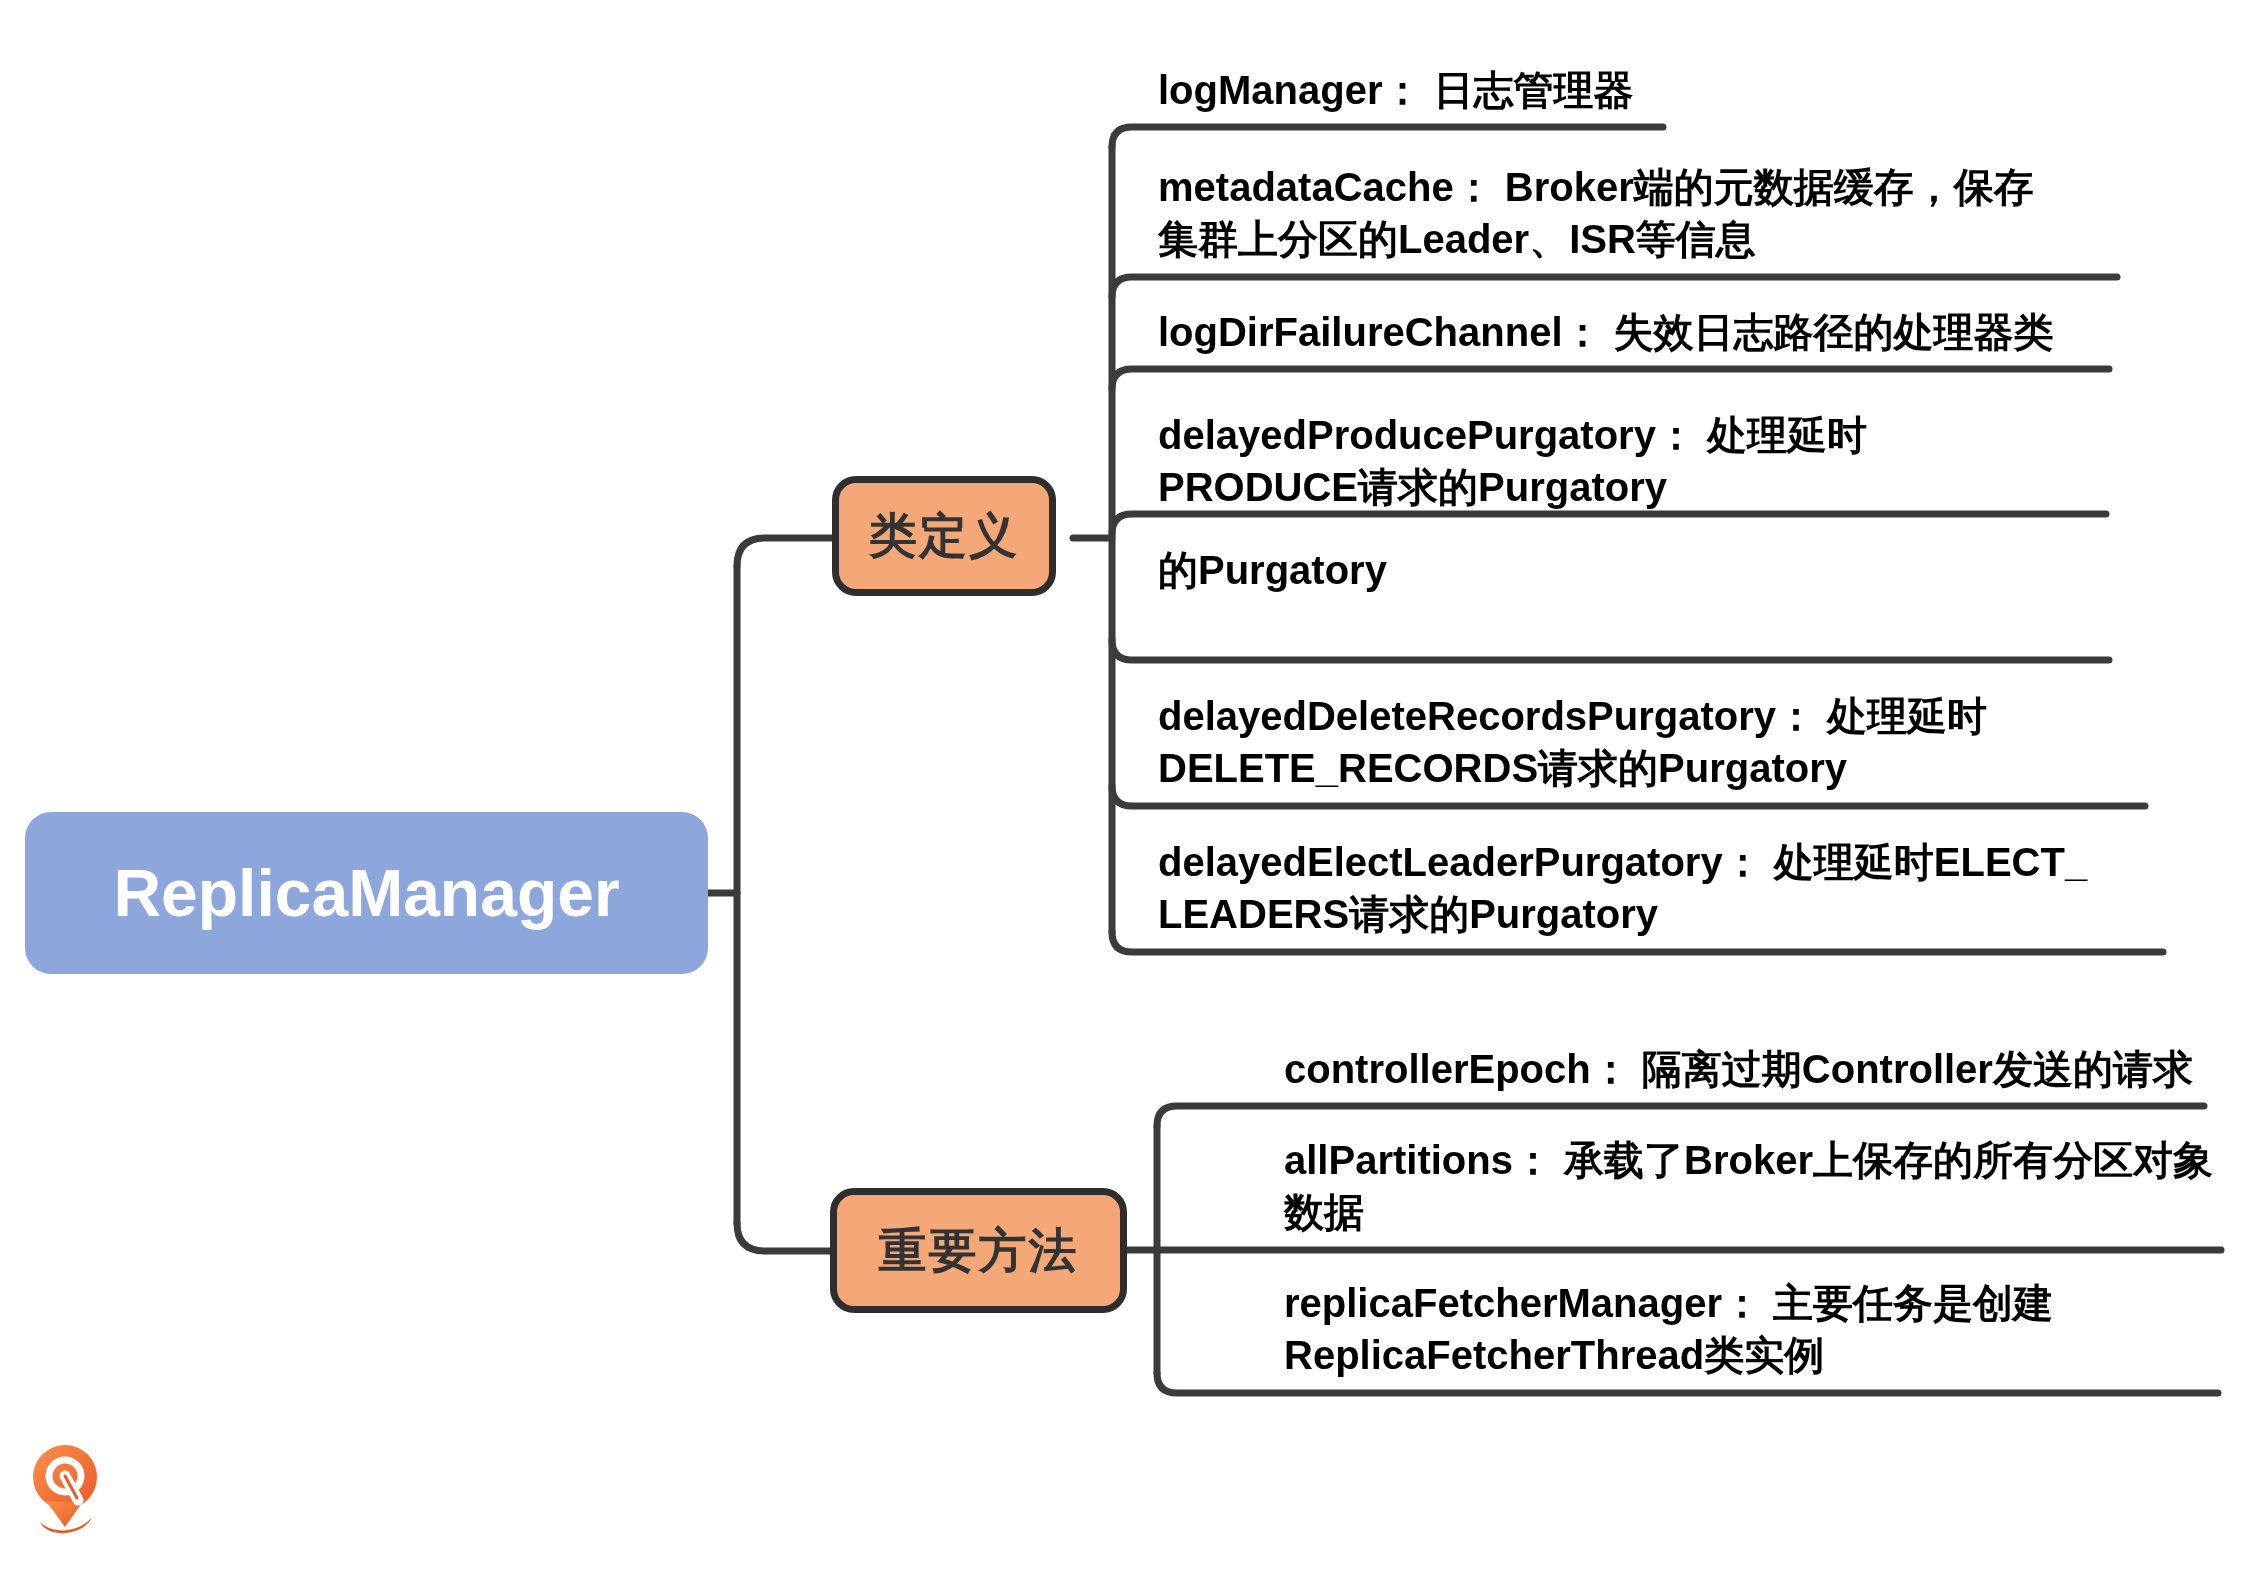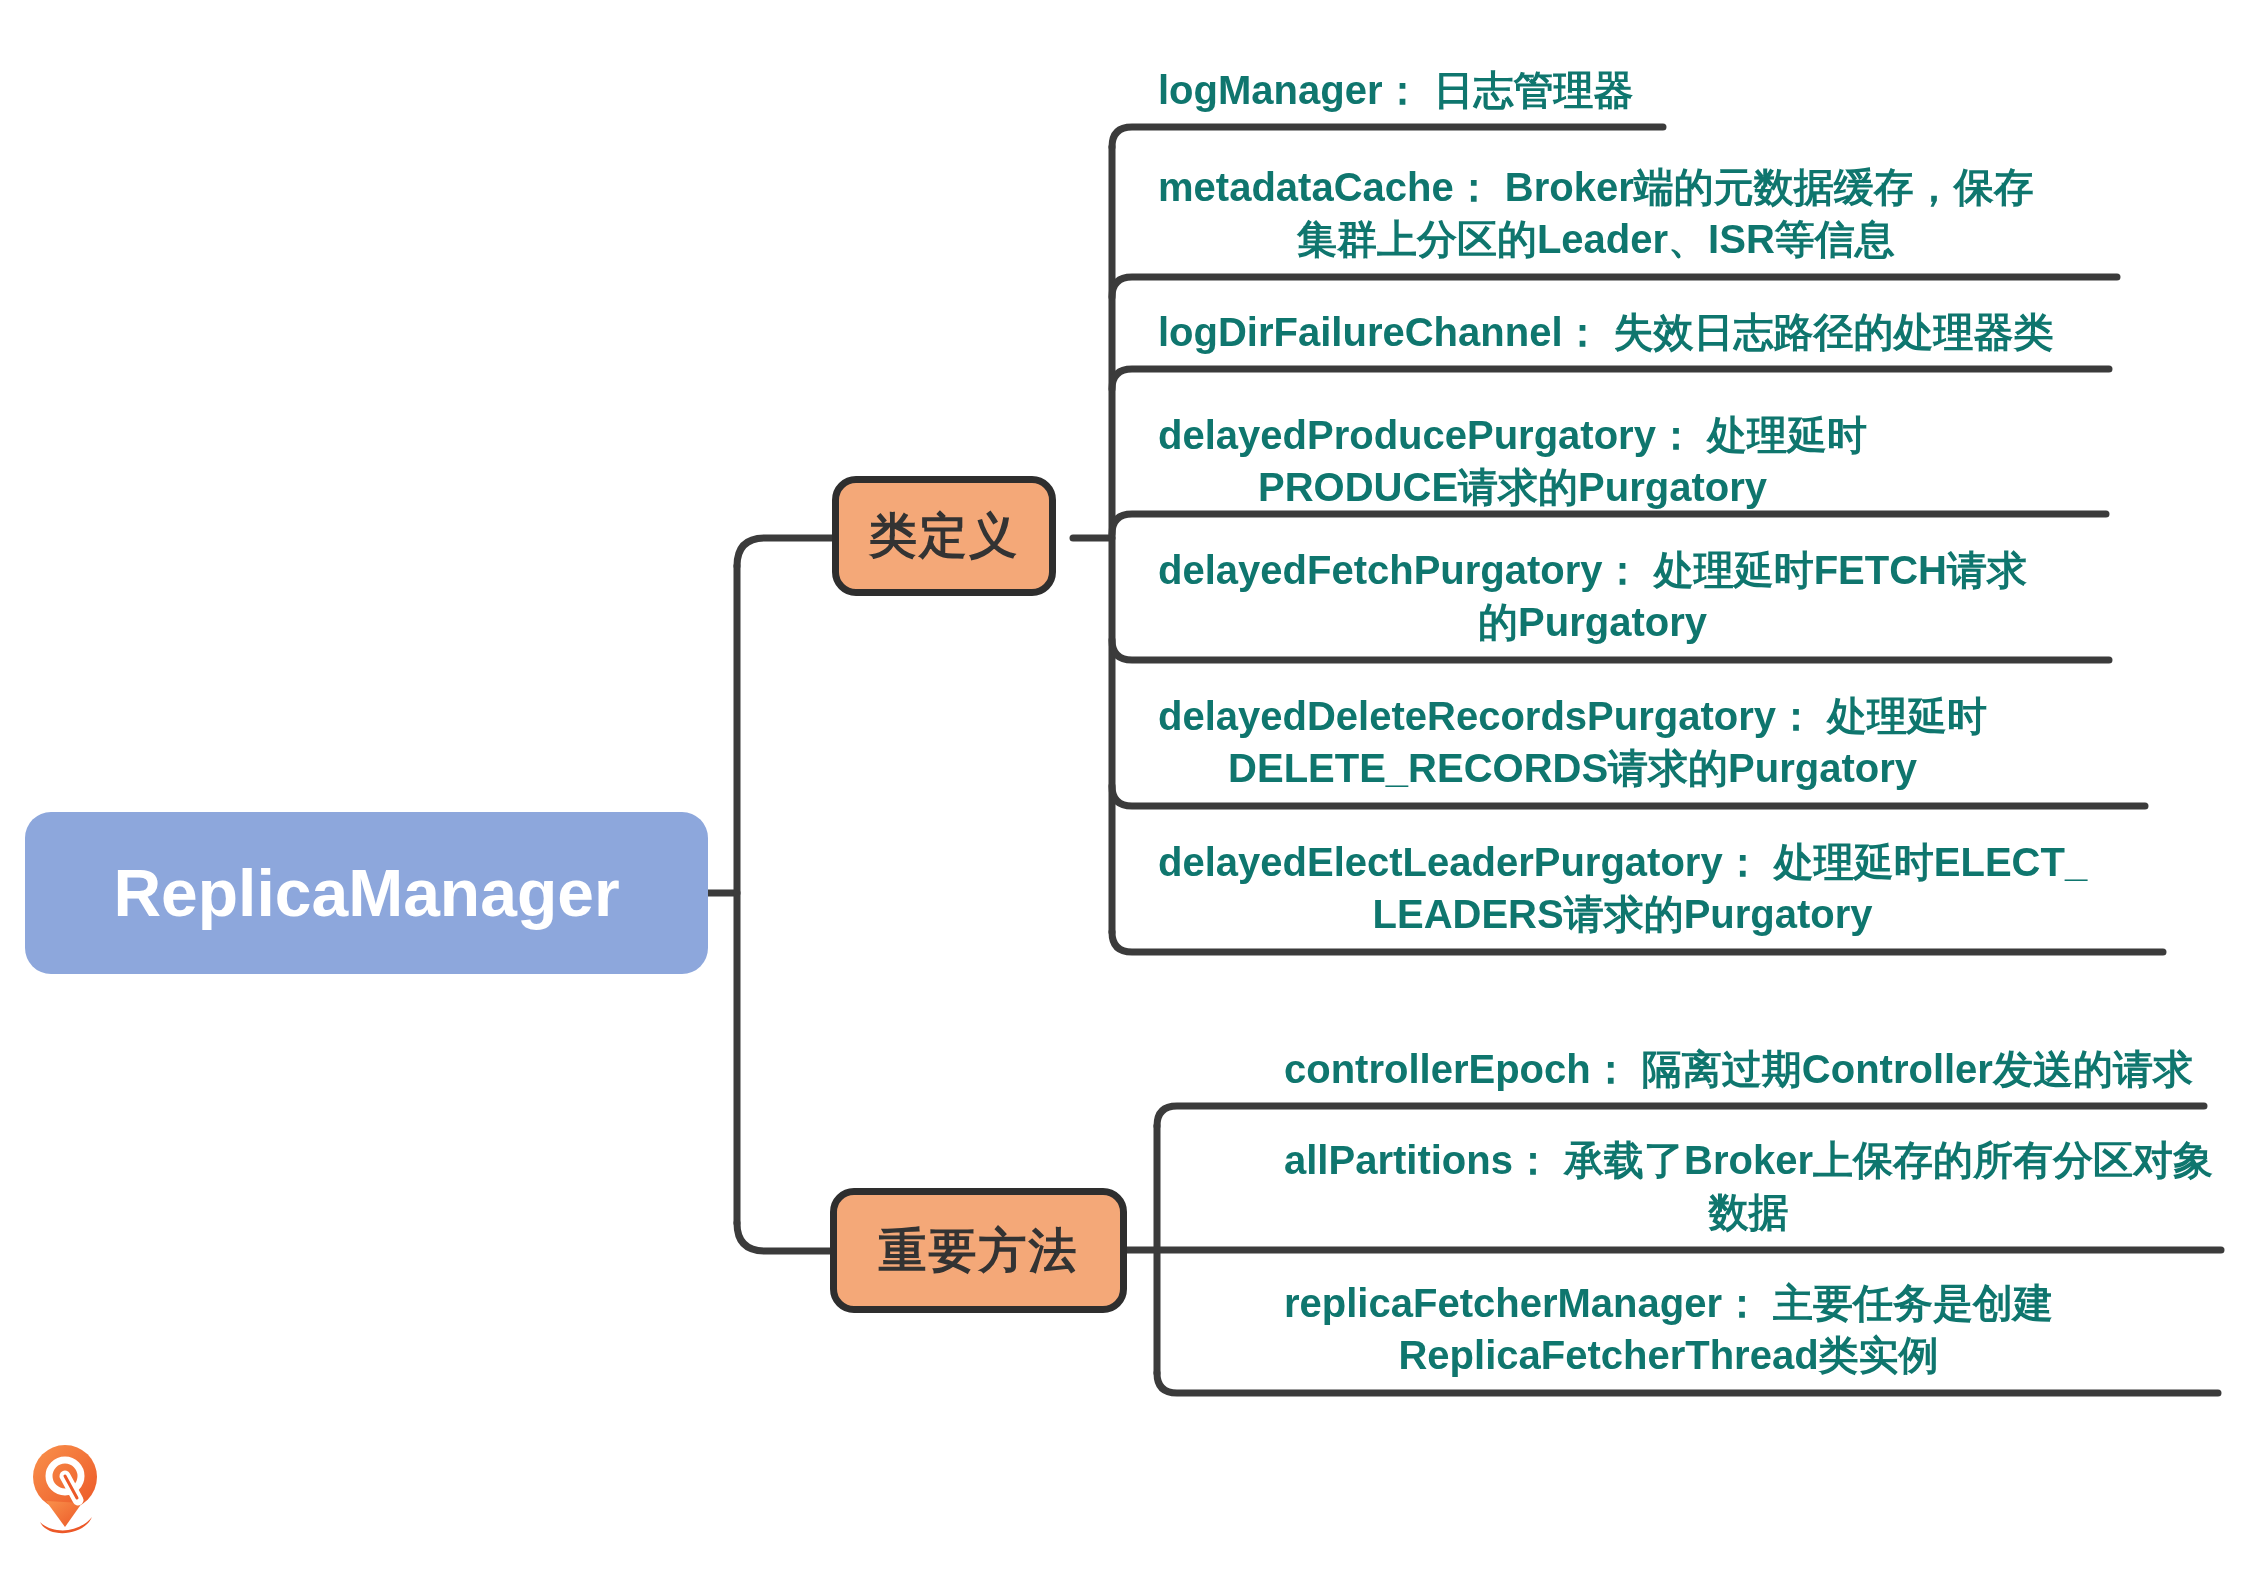--- a/index.html
+++ b/index.html
@@ -24,21 +24,21 @@
   .branch-node{
     background:#F4A878;border:7px solid #2E2E2E;
     color:#333333;font-size:48px;font-weight:600;
     letter-spacing:2px;
   }
   .branch-cls{left:832px;top:476px;width:224px;height:120px;border-radius:24px;}
   .branch-mth{left:830px;top:1188px;width:297px;height:125px;border-radius:24px;}
   .leaf{
     position:absolute;
     font-size:40px;line-height:52px;font-weight:600;
-    color:#0f766e;white-space:nowrap;text-align:center;
+    color:#000000;white-space:nowrap;
   }
   .g1{left:1158px;}
   .g2{left:1274px;margin-left:10px;}
   .logo{position:absolute;left:32px;top:1443px;display:flex;align-items:flex-start;}
   .logo-text{
     margin-left:16px;margin-top:12px;
     font-size:58px;font-weight:700;color:#6F6F6F;letter-spacing:2px;
   }
 </style>
 </head>
@@ -90,21 +90,20 @@
     <div>集群上分区的Leader、ISR等信息</div>
   </div>
   <div class="leaf g1" style="top:306px">
     <div>logDirFailureChannel： 失效日志路径的处理器类</div>
   </div>
   <div class="leaf g1" style="top:409px">
     <div>delayedProducePurgatory： 处理延时</div>
     <div>PRODUCE请求的Purgatory</div>
   </div>
   <div class="leaf g1" style="top:544px">
-    <div>delayedFetchPurgatory： 处理延时FETCH请求</div>
     <div>的Purgatory</div>
   </div>
   <div class="leaf g1" style="top:690px">
     <div>delayedDeleteRecordsPurgatory： 处理延时</div>
     <div>DELETE_RECORDS请求的Purgatory</div>
   </div>
   <div class="leaf g1" style="top:836px">
     <div>delayedElectLeaderPurgatory： 处理延时ELECT_</div>
     <div>LEADERS请求的Purgatory</div>
   </div>

